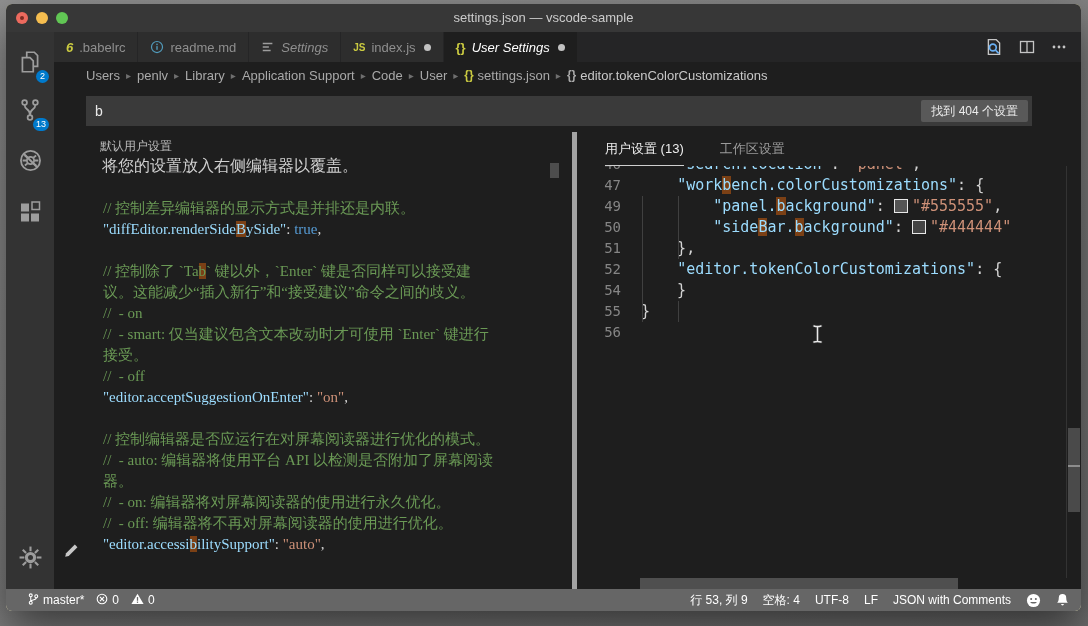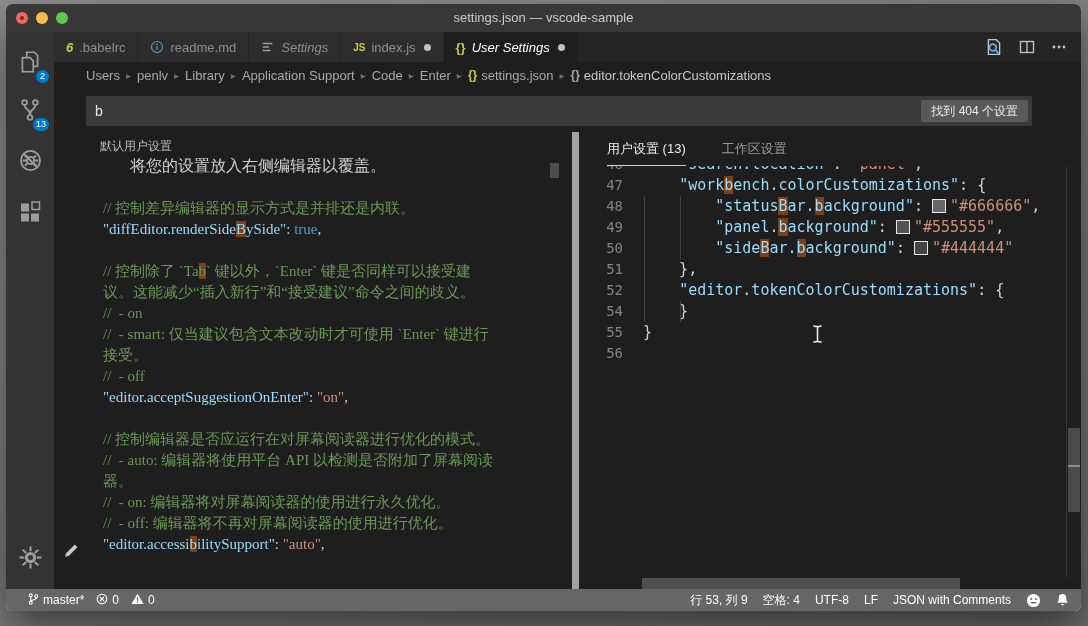--- a/index.html
+++ b/index.html
@@ -50,28 +50,28 @@
   .bc-braces.gray { color:#a9a9a9; }
   .bc-item.last { color:#c8c8c8; }
   
   .settings-body { flex:1; position:relative; background:#1e1e1e; min-height:0; }
   .search-row { position:absolute; left:32px; top:8px; width:946px; height:30px; background:#3a3a3a; cursor:text; }
   .search-value { position:absolute; left:9px; top:0; line-height:30px; font-size:14px; color:#e8e8e8; }
   .search-badge { position:absolute; right:4px; top:4px; height:22px; line-height:22px; padding:0 10px; background:#595959; color:#ececec; font-size:12px; border-radius:2px; }
   
   .left-pane { position:absolute; left:0; top:44px; width:518px; bottom:0; overflow:hidden; }
   .lp-header { position:absolute; left:46px; top:6px; font-size:12px; color:#bcbcbc; }
-  .lp-subtitle { position:absolute; left:48px; top:24px; font-size:16px; color:#d0d0d0;margin-left:28px; }
+  .lp-subtitle { position:absolute; left:48px; top:24px; font-size:16px; color:#d0d0d0; }
   .lp-code { position:absolute; left:49px; top:66px; right:22px; bottom:0; overflow:hidden;
              font-family:Liberation Serif, serif; font-size:15px; line-height:21px; white-space:pre; color:#d4d4d4; }
   .cl { min-height:21px; }
   .lp-thumb { position:absolute; left:496px; top:31px; width:9px; height:15px; background:#4d4d4d; cursor:pointer; }
   .pencil { position:absolute; left:9px; top:412px; cursor:pointer; }
   
-  .right-pane { position:absolute; left:518px; right:0; top:44px; bottom:0; border-left:7px solid #a3a3a3; }
+  .right-pane { position:absolute; left:518px; right:0; top:44px; bottom:0; border-left:5px solid #a3a3a3; }
   .rp-tabs { position:absolute; top:0; left:0; right:0; height:34px; display:flex; gap:36px; padding-left:28px; font-size:13px; }
   .rp-tab { color:#9b9b9b; display:flex; align-items:center; height:100%; cursor:pointer; }
   .rp-tab.active { color:#ededed; border-bottom:1px solid #cfcfcf; }
   .code-scroll { position:absolute; top:34px; left:0; right:14px; bottom:11px; overflow:hidden;
                  font-family:"DejaVu Sans Mono", monospace; font-size:15px; line-height:21px; }
   .crow { display:flex; height:21px; }
   .crow.clip { margin-top:-12px; }
   .ln { width:64px; flex:none; text-align:right; padding-right:20px; color:#858585; font-size:14px; }
   .crow.cur .ln { color:#c6c6c6; }
   .lc { flex:1; white-space:pre; color:#d4d4d4; }
@@ -243,21 +243,21 @@
         <span class="bc-item">Users</span>
         <span class="bc-sep">▸</span>
         <span class="bc-item">penlv</span>
         <span class="bc-sep">▸</span>
         <span class="bc-item">Library</span>
         <span class="bc-sep">▸</span>
         <span class="bc-item">Application Support</span>
         <span class="bc-sep">▸</span>
         <span class="bc-item">Code</span>
         <span class="bc-sep">▸</span>
-        <span class="bc-item">Enter</span>
+        <span class="bc-item">User</span>
         <span class="bc-sep">▸</span>
         <span class="bc-braces">{}</span>
         <span class="bc-item">settings.json</span>
         <span class="bc-sep">▸</span>
         <span class="bc-braces gray">{}</span>
         <span class="bc-item last">editor.tokenColorCustomizations</span>
       </div>
 
       <div class="settings-body">
 
@@ -284,24 +284,20 @@
             <div class="rp-tab">工作区设置</div>
           </div>
           <div class="code-scroll">
               <div class="crow clip">
                 <div class="ln">46</div>
                 <div class="lc"><span class="t-p">    </span><span class="t-k">"search.location"</span><span class="t-p">: </span><span class="t-s">"panel"</span><span class="t-p">,</span></div>
               </div>
               <div class="crow">
                 <div class="ln">47</div>
                 <div class="lc"><span class="t-p">    </span><span class="t-k">"work</span><span class="t-k t-hl">b</span><span class="t-k">ench.colorCustomizations"</span><span class="t-p">: </span><span class="t-p">{</span></div>
-              </div>
-              <div class="crow">
-                <div class="ln">48</div>
-                <div class="lc"><span class="t-p">        </span><span class="t-k">"status</span><span class="t-k t-hl">B</span><span class="t-k">ar.</span><span class="t-k t-hl">b</span><span class="t-k">ackground"</span><span class="t-p">: </span><span class="t-sw" style="background: rgb(102, 102, 102);"></span><span class="t-s">"#666666"</span><span class="t-p">,</span></div>
               </div>
               <div class="crow">
                 <div class="ln">49</div>
                 <div class="lc"><span class="t-p">        </span><span class="t-k">"panel.</span><span class="t-k t-hl">b</span><span class="t-k">ackground"</span><span class="t-p">: </span><span class="t-sw" style="background: rgb(85, 85, 85);"></span><span class="t-s">"#555555"</span><span class="t-p">,</span></div>
               </div>
               <div class="crow">
                 <div class="ln">50</div>
                 <div class="lc"><span class="t-p">        </span><span class="t-k">"side</span><span class="t-k t-hl">B</span><span class="t-k">ar.</span><span class="t-k t-hl">b</span><span class="t-k">ackground"</span><span class="t-p">: </span><span class="t-sw" style="background: rgb(68, 68, 68);"></span><span class="t-s">"#444444"</span></div>
               </div>
               <div class="crow">

